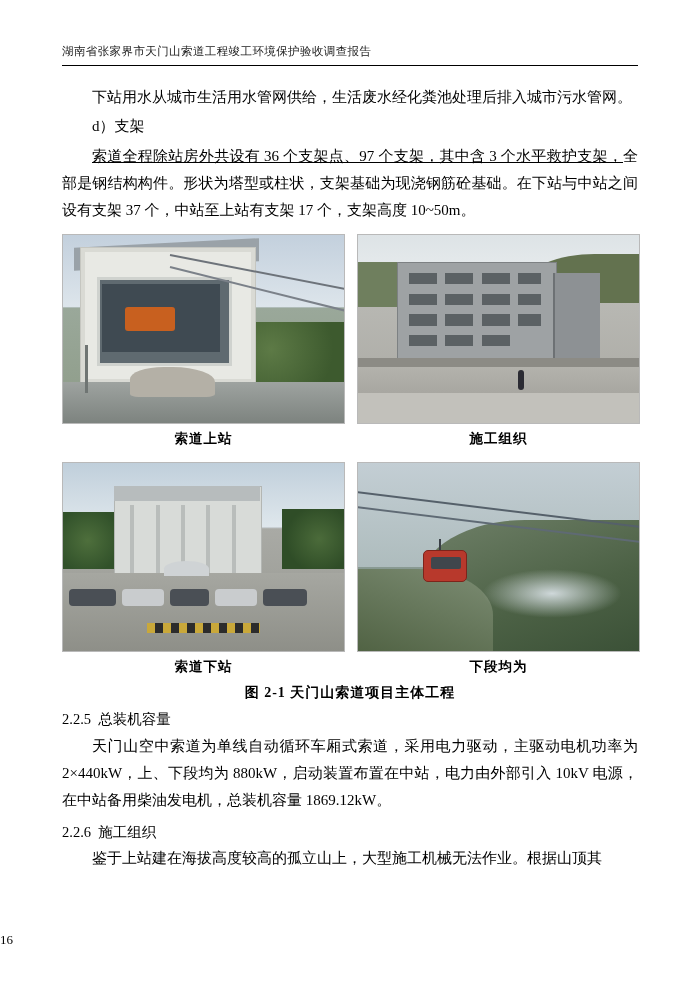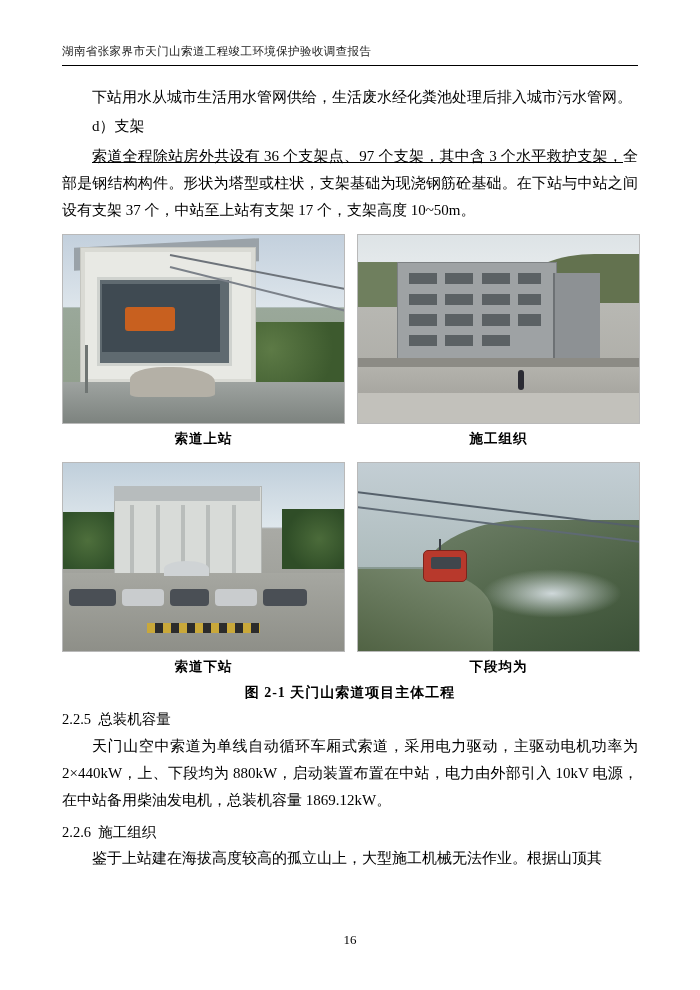--- a/index.html
+++ b/index.html
@@ -87,21 +87,20 @@
     font-size: 14px;
     font-weight: bold;
     margin: 6px 0 0 0;
     letter-spacing: 1px;
   }
   .page-number {
     position: absolute;
     bottom: 42px;
     left: 0;
     width: 700px;
-    text-align: center;
     font-size: 13px;
   }
 
   
   .ph { position:absolute; }
 
   
   .p1 { background: linear-gradient(#b9c6d2 0%, #cdd7e0 38%, #9aa89a 39%, #8d9b87 100%); }
   .p1 .sky { top:0; left:0; width:100%; height:38%; background:linear-gradient(#c3d0dd,#dde5eb); }
   .p1 .bld { left:6%; top:6%; width:62%; height:72%; background:#e8e9e4; border:1px solid #c5c6c0;

